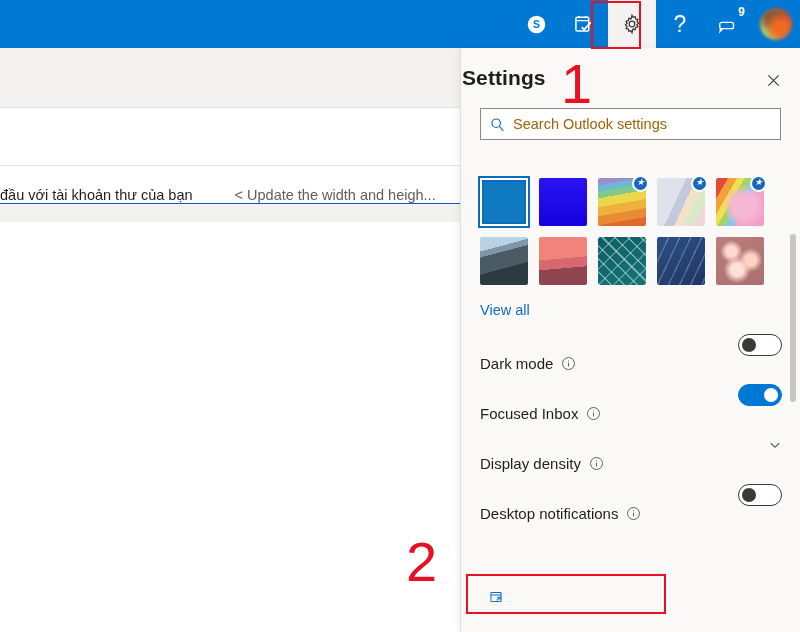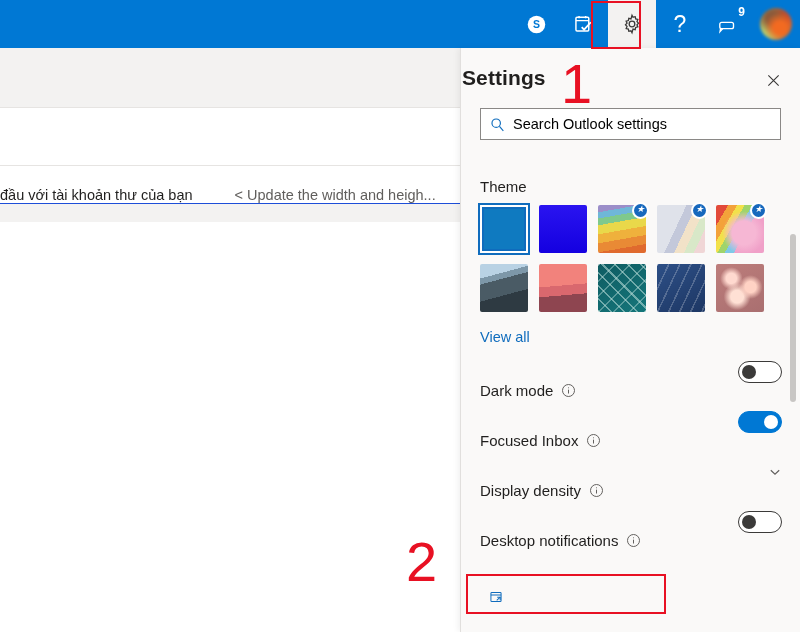--- a/index.html
+++ b/index.html
@@ -83,21 +83,21 @@
     position:absolute; right:14px; top:19px;
     width:26px; height:26px; display:flex; align-items:center; justify-content:center;
     color:#3b3a39;
   }
 
   .search-wrap { padding:0 19px; }
   .search-box {
     height:32px; background:#ffffff; border:1px solid #8a8886;
     display:flex; align-items:center; gap:8px; padding:0 9px;
   }
-  .search-box .ph { font-size:14.5px; color:#000000; }
+  .search-box .ph { font-size:14.5px; color:#a16207; }
 
   .panel-scroll {
     position:absolute; left:0; top:114px; width:340px; height:418px;
     overflow:hidden;
   }
   .scroll-inner { padding:16px 19px 0 19px; }
 
   .sec-title { font-size:15px; color:#201f1e; font-weight:400; margin-bottom:10px; }
 
   .theme-grid {
@@ -256,21 +256,20 @@
           <circle cx="6.6" cy="6.6" r="4.5"></circle>
           <path d="M10.1 10.1l4.1 4.6"></path>
         </svg>
         <span class="ph">Search Outlook settings</span>
       </div>
     </div>
 
     <div class="panel-scroll">
       <div class="scroll-inner">
 
-        <div class="sec-title">Theme</div>
 
         <div class="theme-grid">
           <div class="theme-cell selected">
             <div class="theme-sw" style="background:#0f7ac0;"></div>
           </div>
           <div class="theme-cell">
             <div class="theme-sw" style="background:linear-gradient(180deg,#2a14f0,#1400e0);"></div>
           </div>
           <div class="theme-cell">
             <div class="theme-sw" style="background:linear-gradient(170deg,#9b8ec9 0 13%,#6fb7d8 13% 24%,#7fc98c 24% 36%,#e9d84a 36% 52%,#efb13c 52% 68%,#e98a35 68% 84%,#e06a2e 84% 100%);"></div>

